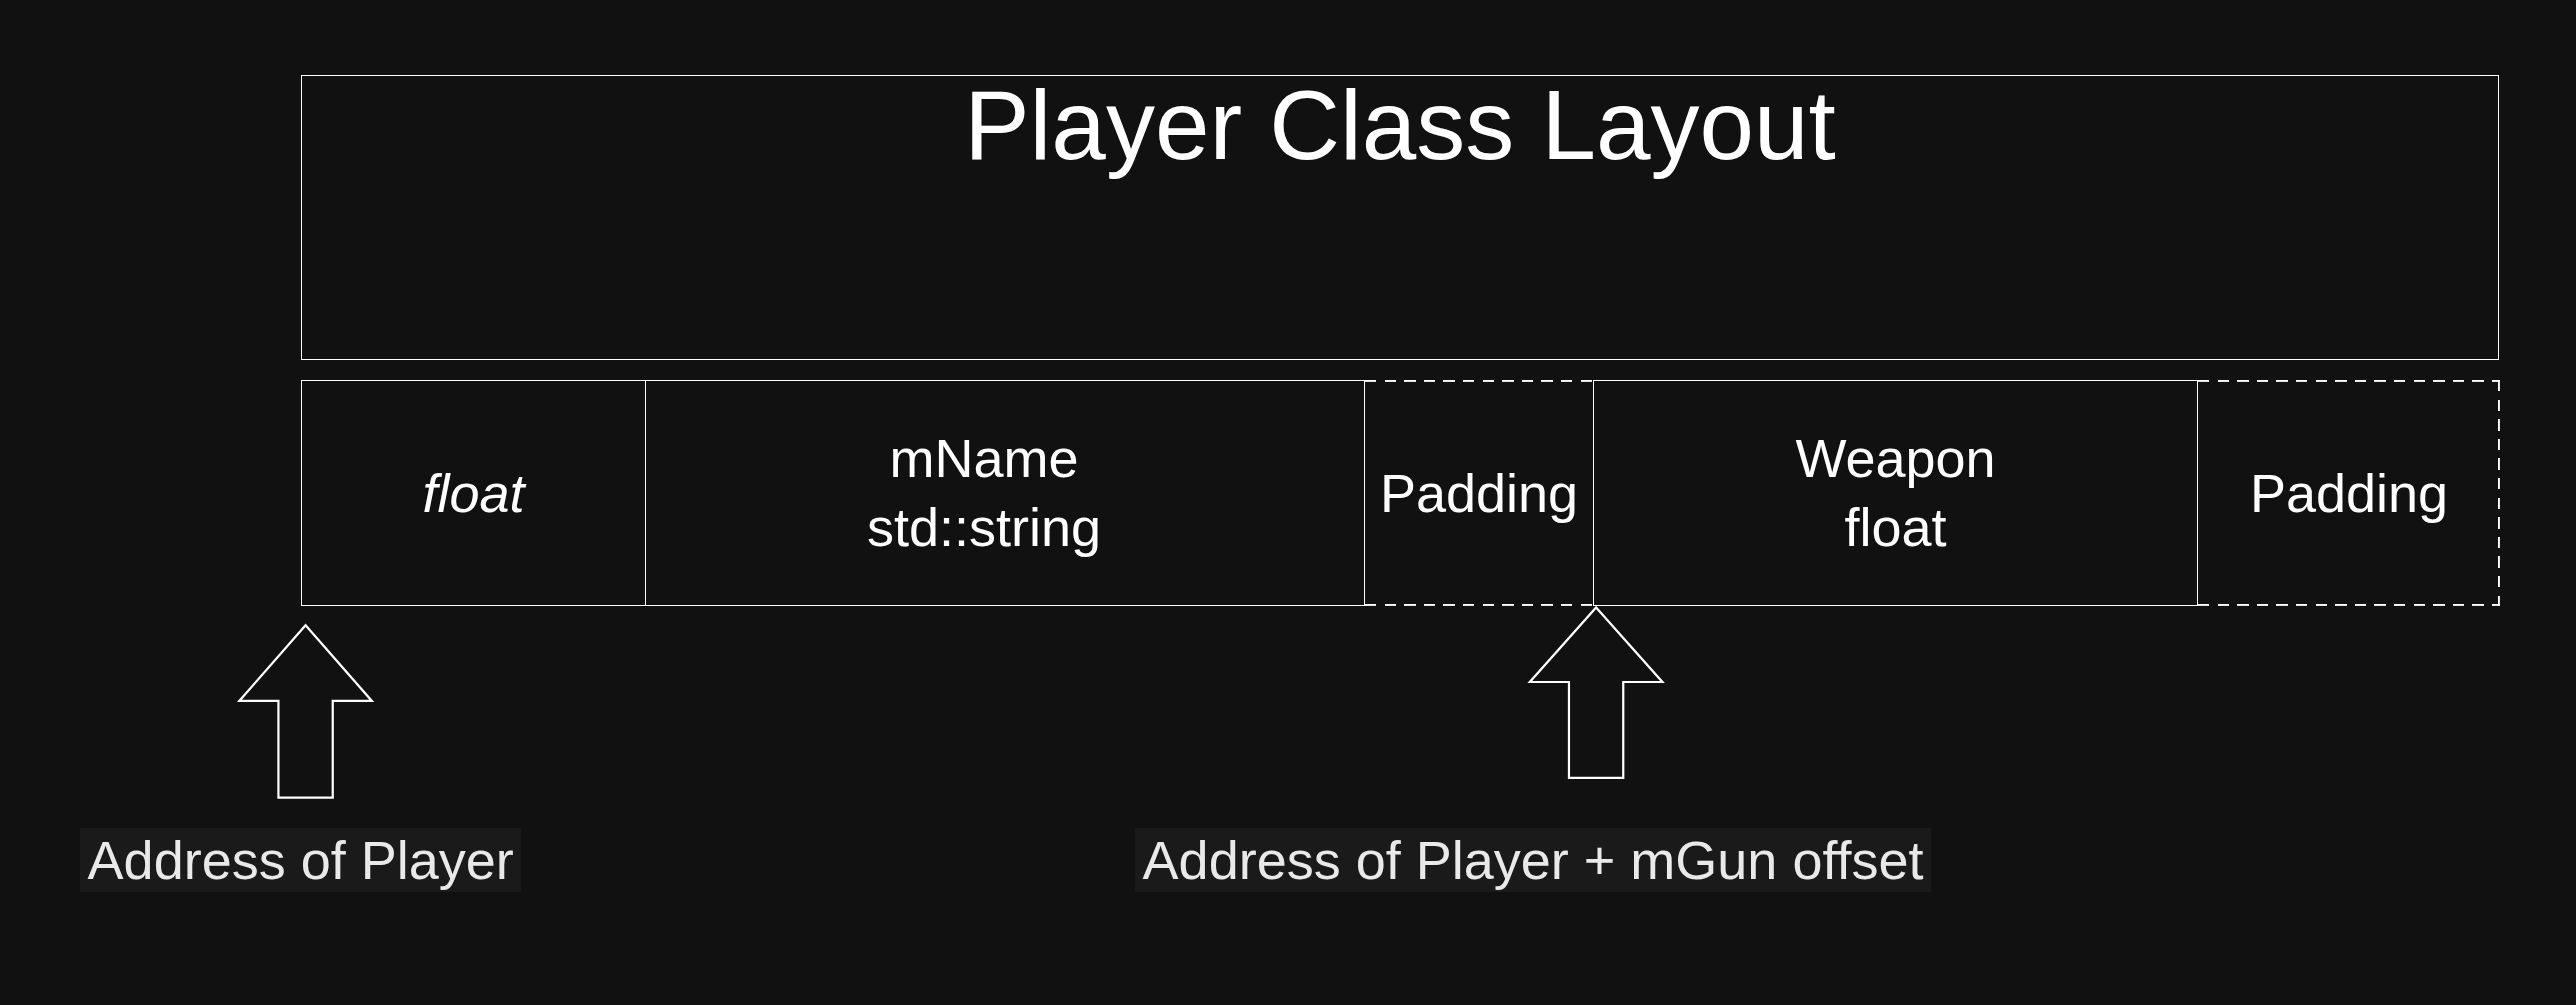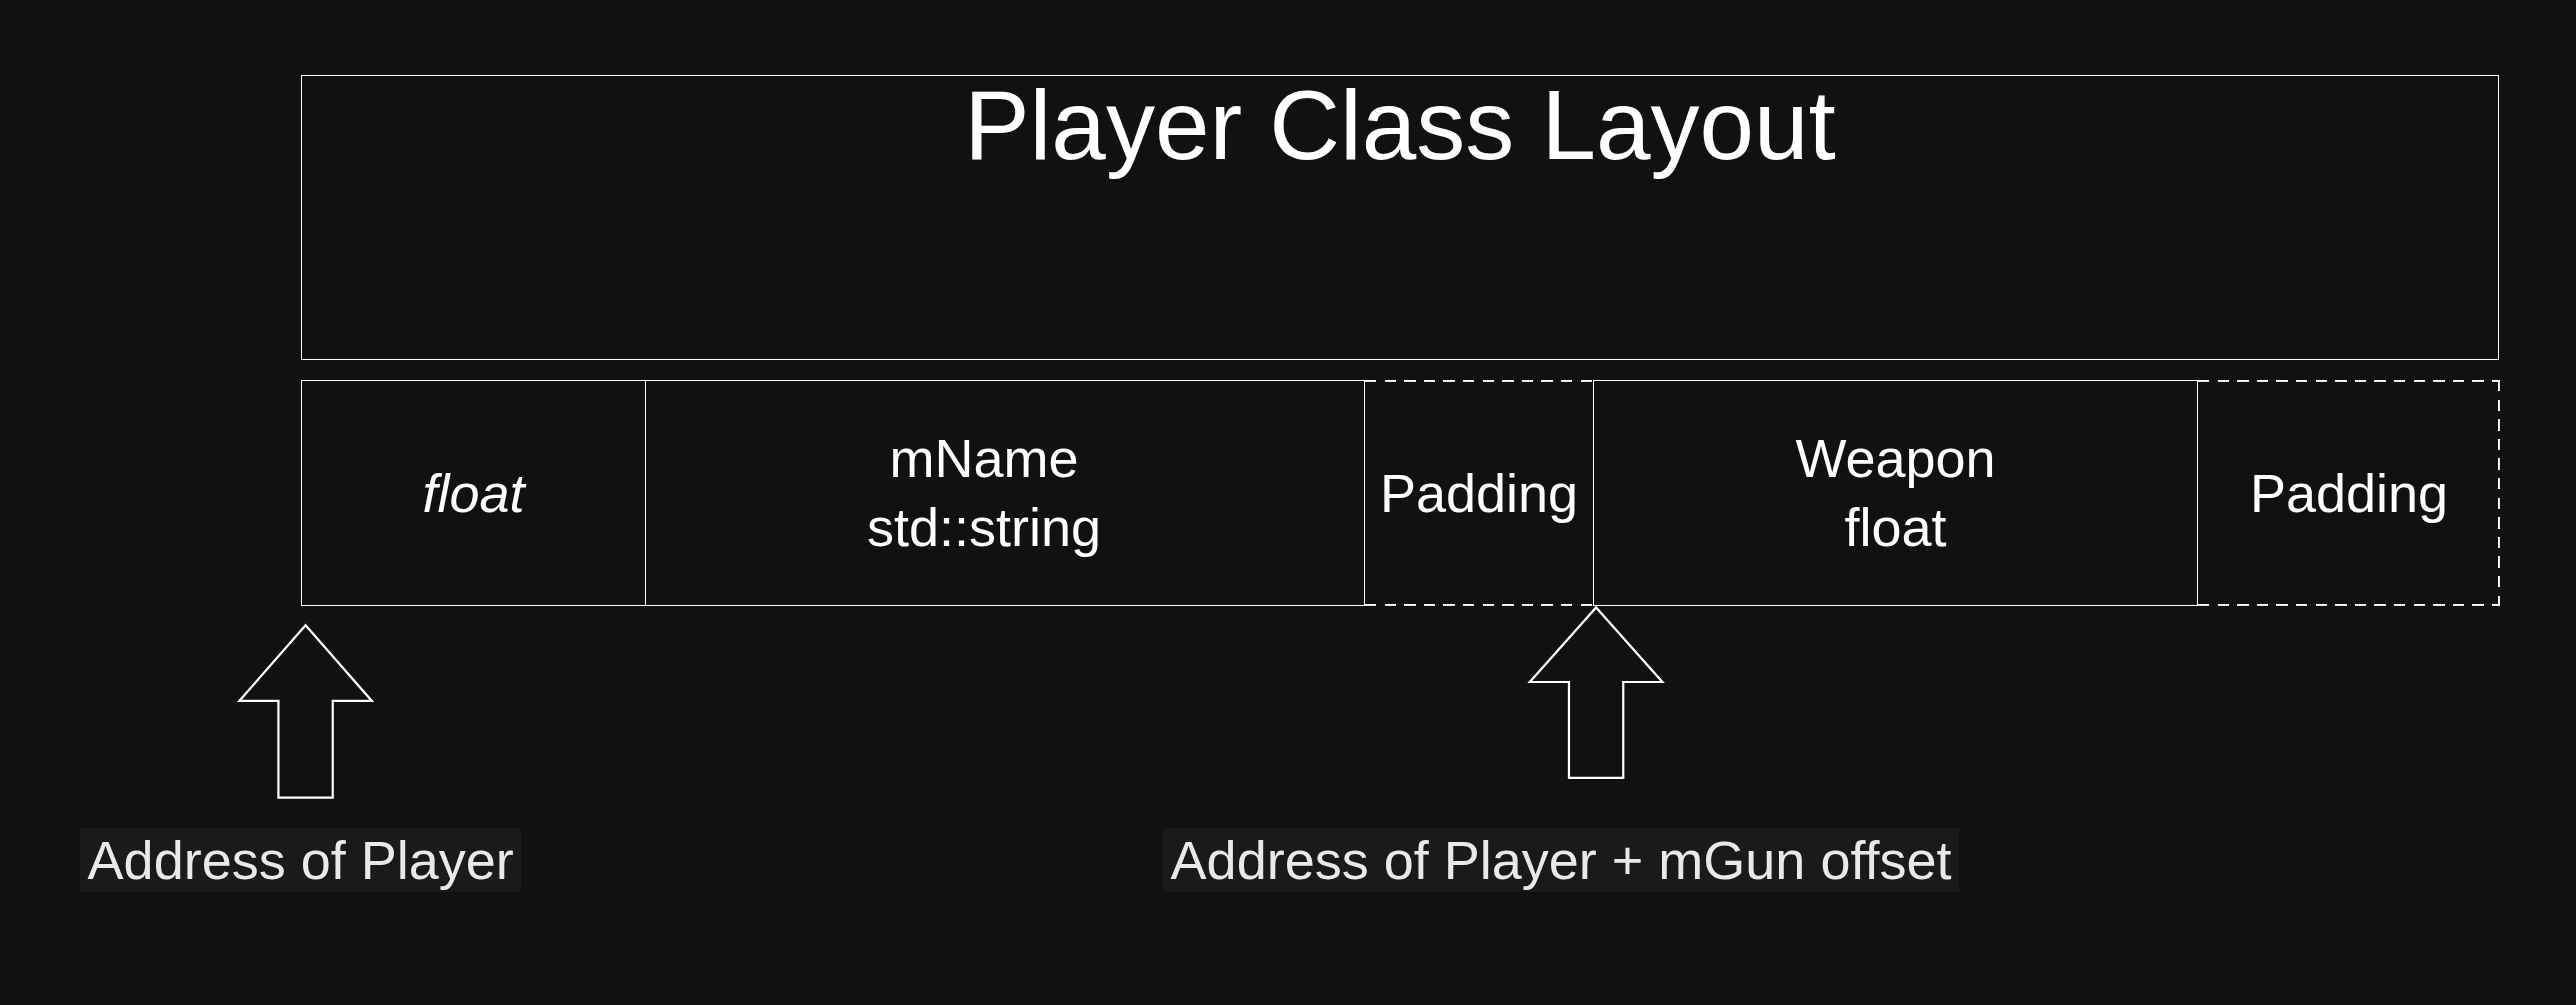--- a/index.html
+++ b/index.html
@@ -72,21 +72,21 @@
     top:828px; height:64px;
     display:flex; align-items:center;
     padding:0 7.6px;
     background:var(--label-bg);
     color:var(--label-text);
     font-size:54px;
     line-height:64px;
     white-space:nowrap;
   }
   .addr-label-1{ left:80px; }
-  .addr-label-2{ left:1135px;margin-left:28px; }
+  .addr-label-2{ left:1135px; }
 </style>
 </head>
 <body>
 
 <div class="abs title-box">
   <div class="title">Player Class Layout</div>
 </div>
 
 <div class="abs cell cell-mhealth">
   <span>float</span>

